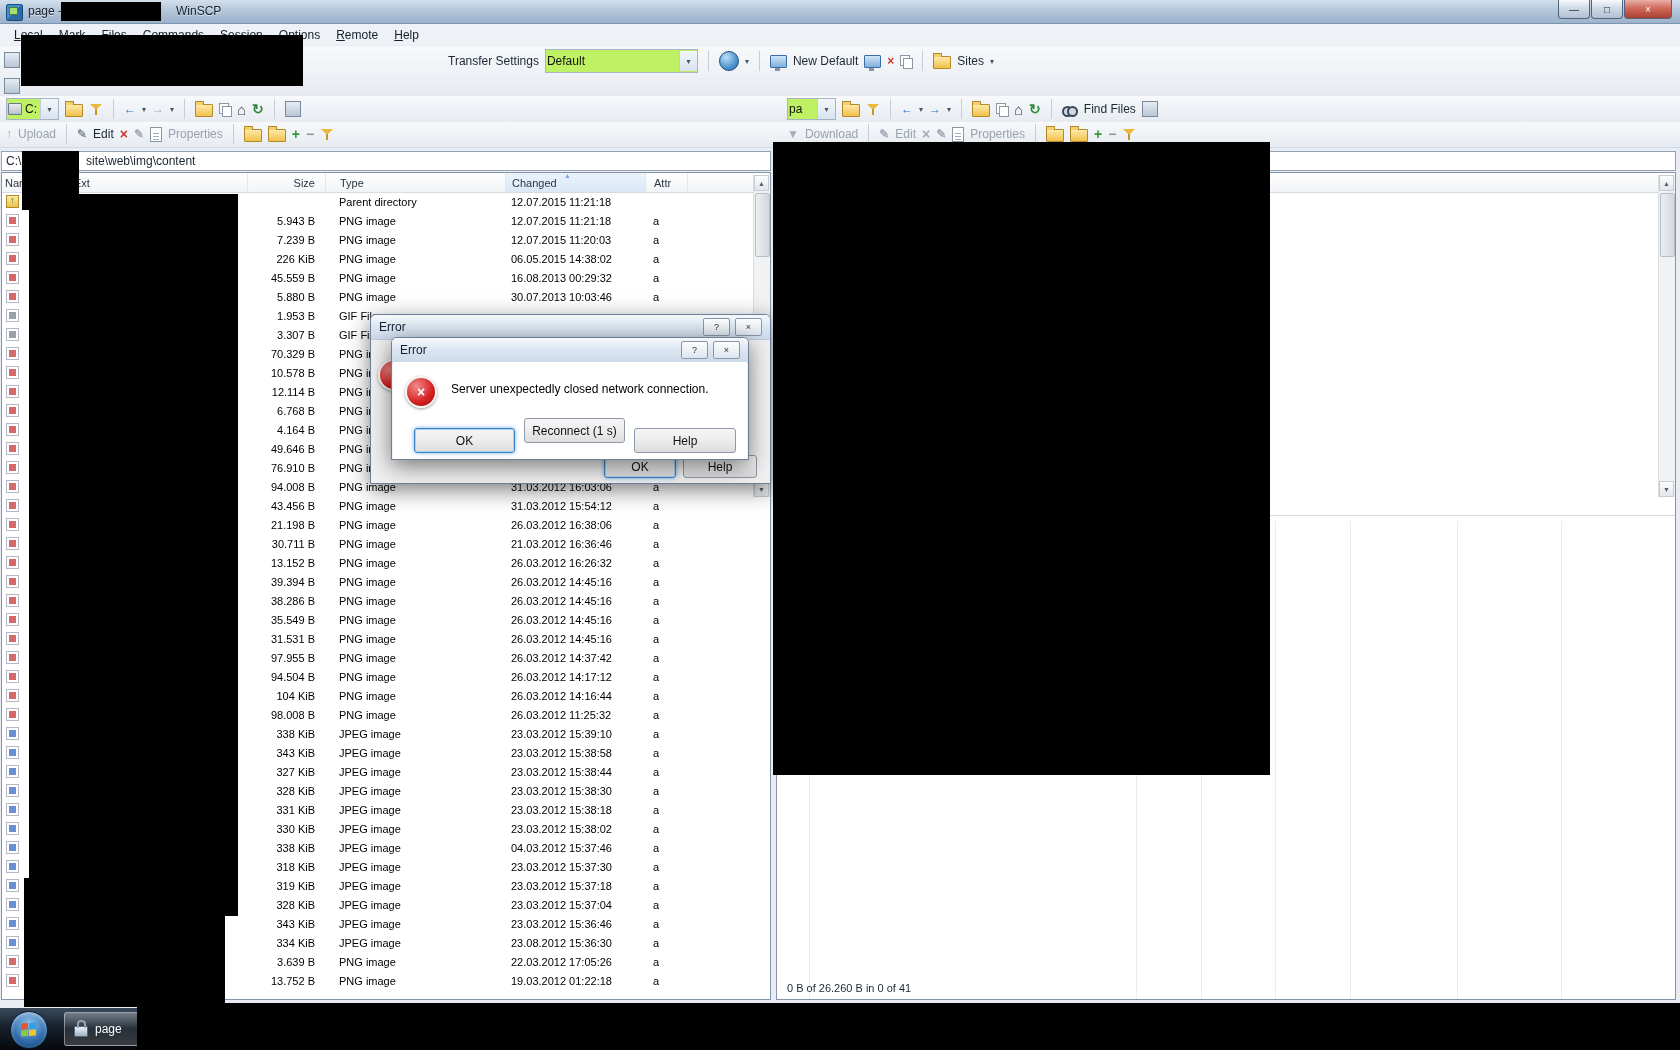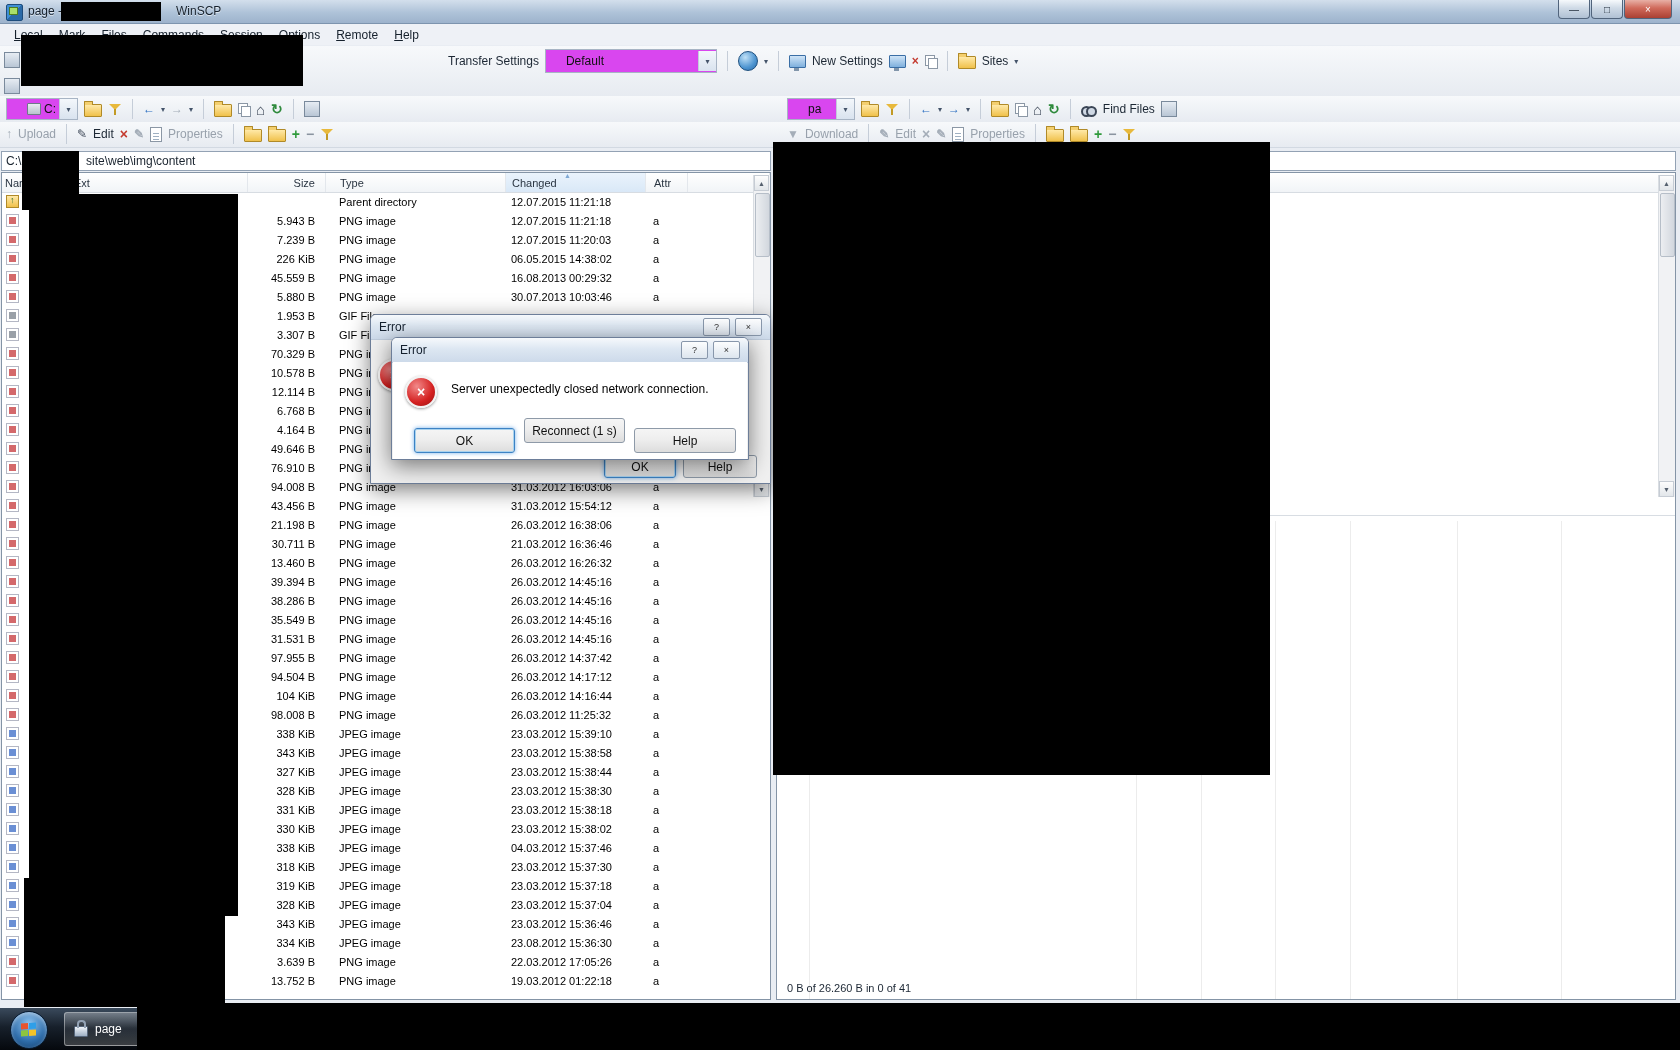--- a/index.html
+++ b/index.html
@@ -19,21 +19,21 @@
   
   .menubar{position:absolute;left:0;top:24px;width:1680px;height:21px;background:#eef1f6;display:flex;align-items:center;padding-left:6px;}
   .mitem{padding:2px 8px;color:#15202c;}
   .mitem u{text-decoration:underline;}
   
   .tbband{position:absolute;left:0;width:1680px;background:linear-gradient(#f7f9fb,#e7ebf1);border-bottom:1px solid #d2d9e2;}
   .flexbar{position:absolute;display:flex;align-items:center;gap:6px;}
   .sep{width:1px;height:20px;background:#c5cdd8;margin:0 4px;}
   .tlabel{color:#1c2734;white-space:nowrap;}
   .tlabel.disabled{color:#98a1ac;}
-  .combo{height:22px;border:1px solid #a7b4c4;background:#d946ef;display:flex;align-items:center;padding-left:20px;}
+  .combo{height:22px;border:1px solid #a7b4c4;background:#bef264;display:flex;align-items:center;padding-left:1px;}
   .combo .cv{white-space:nowrap;}
   .combo .arrow{width:17px;height:20px;margin-left:auto;display:flex;align-items:center;justify-content:center;
     background:linear-gradient(#f3f7fb,#d9e3ef);border-left:1px solid #c1cdd9;font-size:8px;color:#44546a;}
   .dd{font-size:8px;color:#44546a;}
   
   .i-folder{position:relative;width:16px;height:11px;background:linear-gradient(#ffe9a8,#f0c14b);border:1px solid #b08a28;border-radius:1px;margin-top:3px;}
   .i-folder::before{content:"";position:absolute;left:-1px;top:-4px;width:7px;height:3px;background:#f4cf6e;border:1px solid #b08a28;border-bottom:none;border-radius:1px 1px 0 0;}
   .i-funnel{position:relative;width:14px;height:14px;}
   .i-funnel::before{content:"";position:absolute;left:1px;top:2px;border-left:6px solid transparent;border-right:6px solid transparent;border-top:6px solid #e8b93c;}
   .i-funnel::after{content:"";position:absolute;left:6px;top:7px;width:2px;height:6px;background:#c29a25;}
@@ -161,21 +161,21 @@
     <span class="tlabel">Transfer Settings</span>
     <div class="combo" style="width:150px;">
       <span class="cv">Default</span>
       <span class="arrow">▾</span>
     </div>
     <div class="sep"></div>
     <span class="i-globe"></span>
     <span class="dd">▾</span>
     <div class="sep"></div>
     <span class="i-monitor"></span>
-    <span class="tlabel">New Settings</span>
+    <span class="tlabel">New Default</span>
     <span class="i-monitor"></span>
     <span class="glyph g-red">×</span>
     <span class="i-copy"></span>
     <div class="sep"></div>
     <span class="i-folder"></span>
     <span class="tlabel">Sites</span>
     <span class="dd">▾</span>
   </div>
 
   <div class="tbband" style="top:96px;height:26px;"></div>
@@ -457,21 +457,21 @@
           </span>
           <span class="c-size">30.711 B</span>
           <span class="c-type">PNG image</span>
           <span class="c-changed">21.03.2012 16:36:46</span>
           <span class="c-attr">a</span>
         </div>
         <div class="frow">
           <span class="c-name">
             <span class="fic png"></span>
           </span>
-          <span class="c-size">13.460 B</span>
+          <span class="c-size">13.152 B</span>
           <span class="c-type">PNG image</span>
           <span class="c-changed">26.03.2012 16:26:32</span>
           <span class="c-attr">a</span>
         </div>
         <div class="frow">
           <span class="c-name">
             <span class="fic png"></span>
           </span>
           <span class="c-size">39.394 B</span>
           <span class="c-type">PNG image</span>

